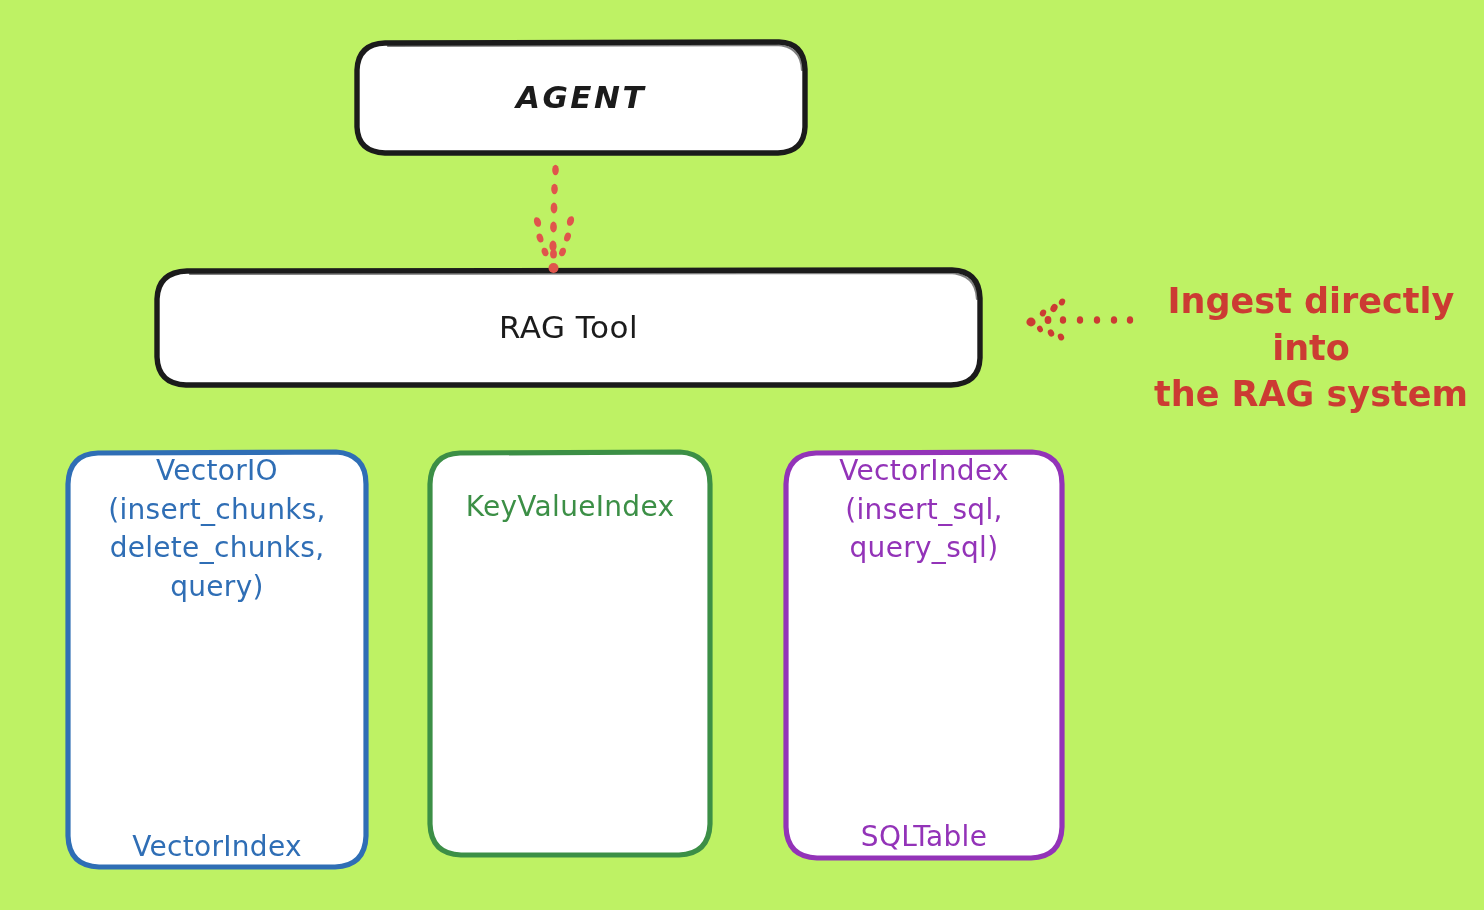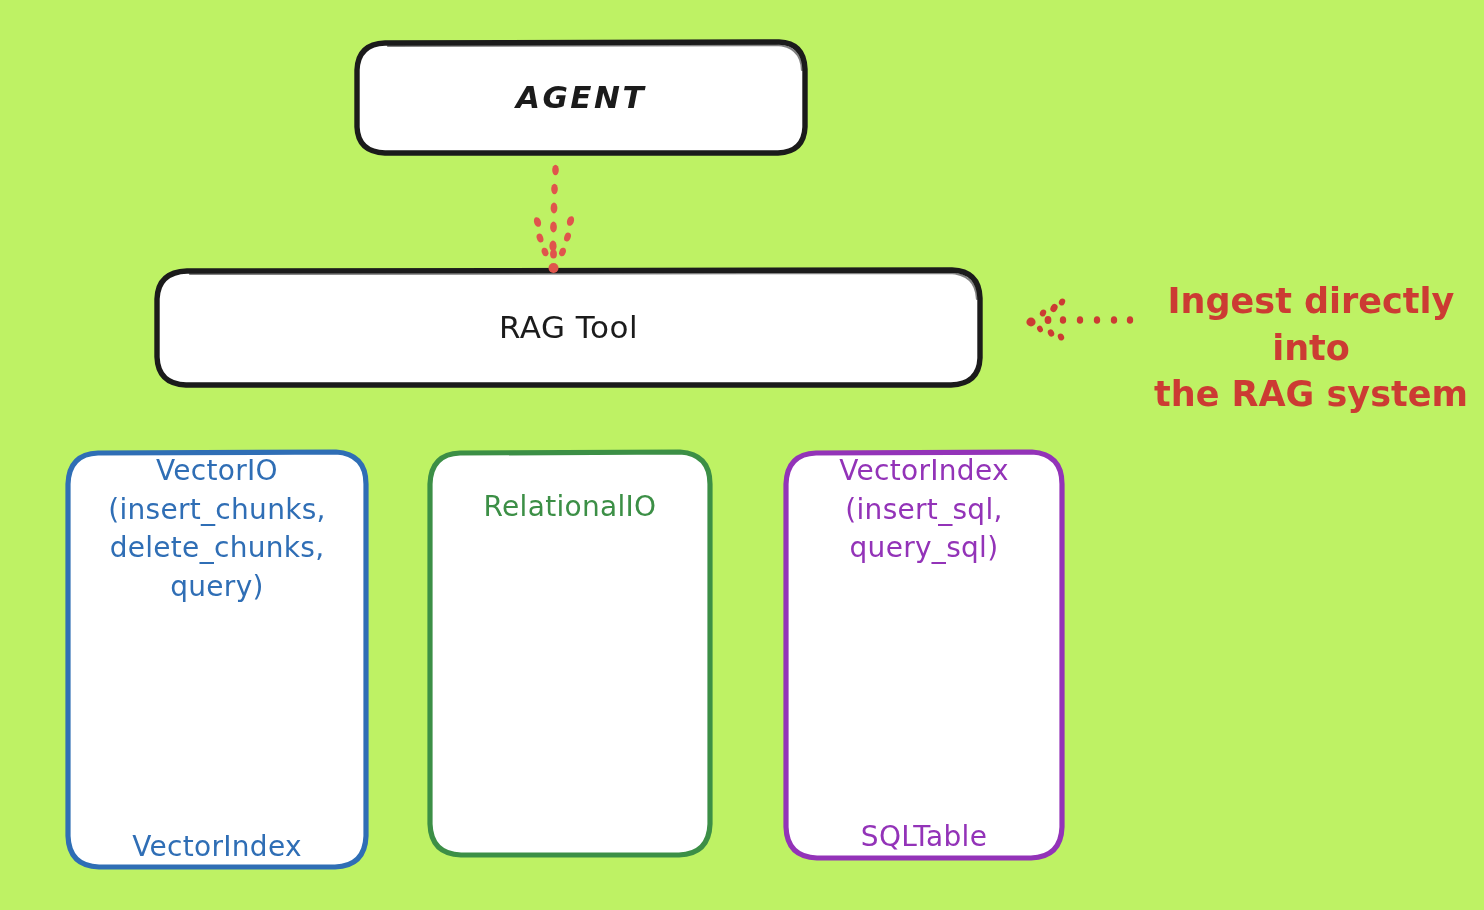--- a/index.html
+++ b/index.html
@@ -194,21 +194,21 @@
 
   <div class="card-text" id="vectorio-text">
     <div class="api-block">VectorIO
 (insert_chunks,
 delete_chunks,
 query)</div>
     <div class="index-block">VectorIndex</div>
   </div>
 
   <div class="card-text" id="keyvalueio-text">
-    <div class="index-block">RelationalIO</div>
+    <div class="index-block">KeyValueIndex</div>
   </div>
 
   <div class="card-text" id="relationalio-text">
     <div class="api-block">VectorIndex
 (insert_sql,
 query_sql)</div>
     <div class="index-block">SQLTable</div>
   </div>
 
   <div id="ingest-note">Ingest directly into

